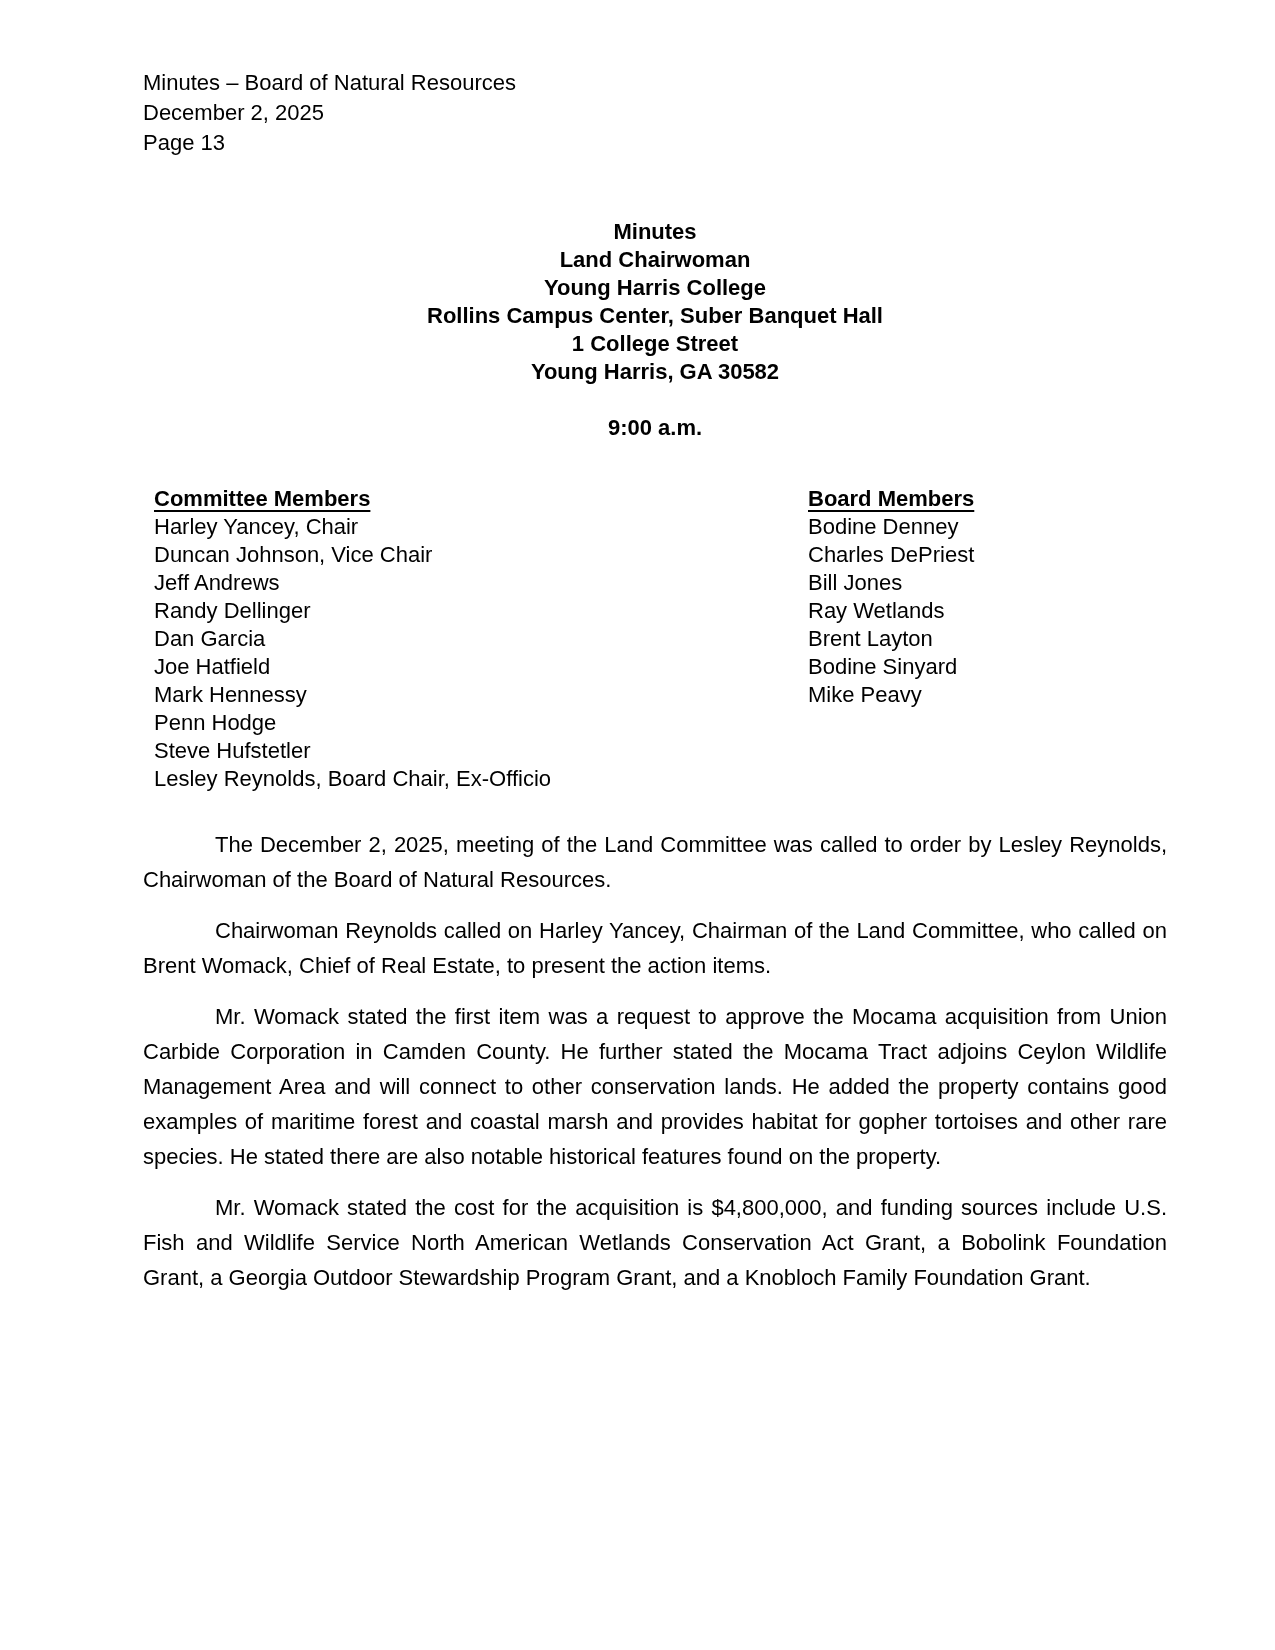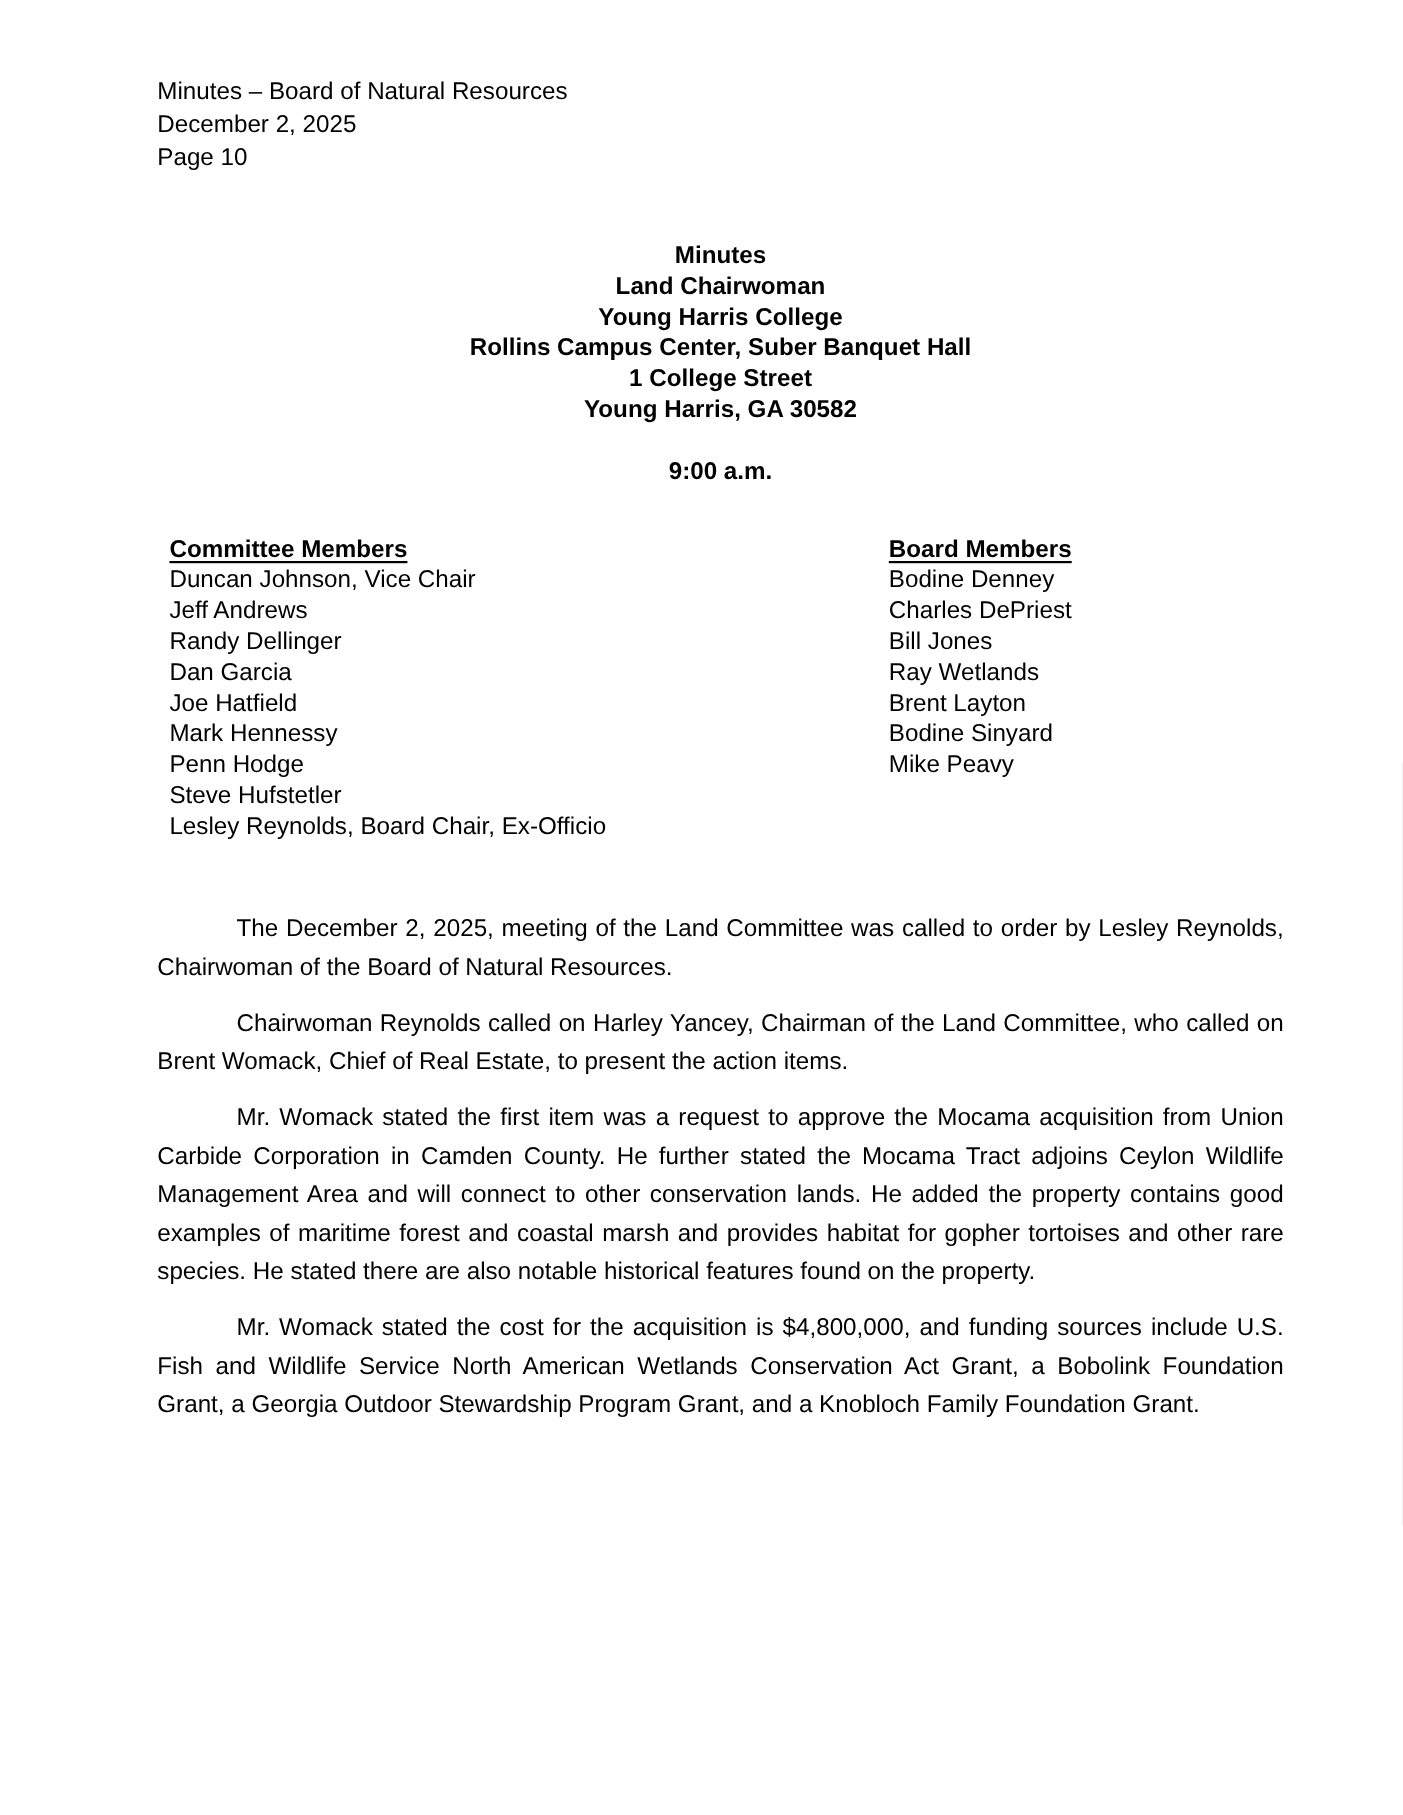--- a/index.html
+++ b/index.html
@@ -39,55 +39,56 @@
   }
   .members .col-board {
     flex: 1;
   }
   .members .col-heading {
     font-weight: bold;
     text-decoration: underline;
     text-underline-offset: 4px;
   }
   .minutes-body {
-    margin-top: 61px;
+    margin-top: 34px;
   }
   .minutes-body p {
     line-height: 35px;
     text-align: justify;
     text-indent: 72px;
     margin: 0 0 16px 0;
   }
 </style>
 </head>
 <body>
 
 <div class="page">
 
   <div class="doc-header">
     <div>Minutes – Board of Natural Resources</div>
     <div>December 2, 2025</div>
-    <div>Page 10</div>
+    <div>Page 13</div>
   </div>
 
   <div class="title-block">
     <div>Minutes</div>
     <div>Land Chairwoman</div>
     <div>Young Harris College</div>
     <div>Rollins Campus Center, Suber Banquet Hall</div>
     <div>1 College Street</div>
     <div>Young Harris, GA 30582</div>
     <div class="blank-line"></div>
     <div>9:00 a.m.</div>
   </div>
 
   <div class="members">
 
     <div class="col-committee">
       <div class="col-heading">Committee Members</div>
+      <div>Harley Yancey, Chair</div>
       <div>Duncan Johnson, Vice Chair</div>
       <div>Jeff Andrews</div>
       <div>Randy Dellinger</div>
       <div>Dan Garcia</div>
       <div>Joe Hatfield</div>
       <div>Mark Hennessy</div>
       <div>Penn Hodge</div>
       <div>Steve Hufstetler</div>
       <div>Lesley Reynolds, Board Chair, Ex-Officio</div>
     </div>

